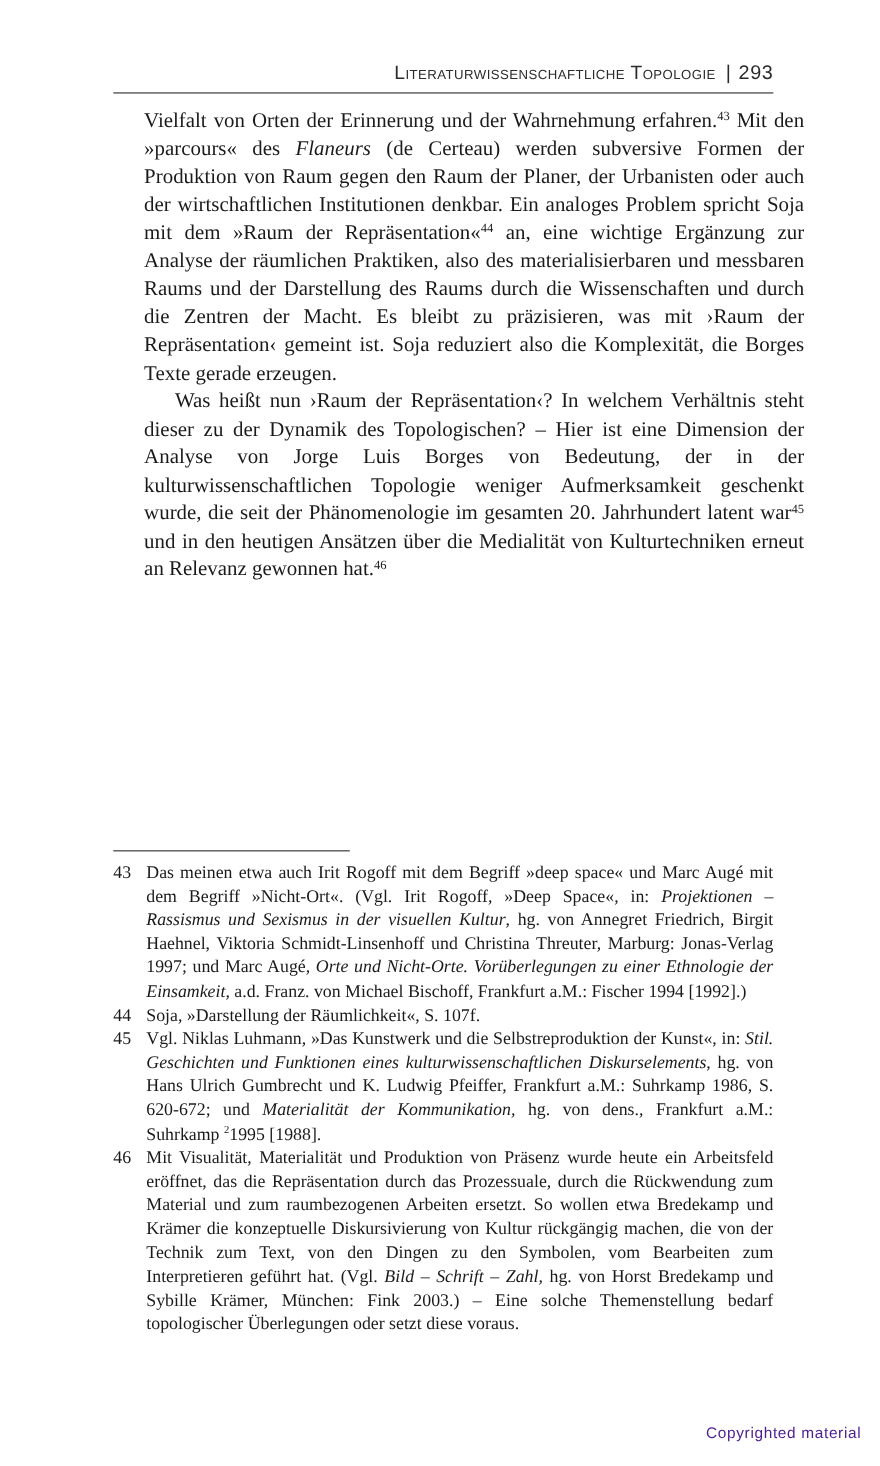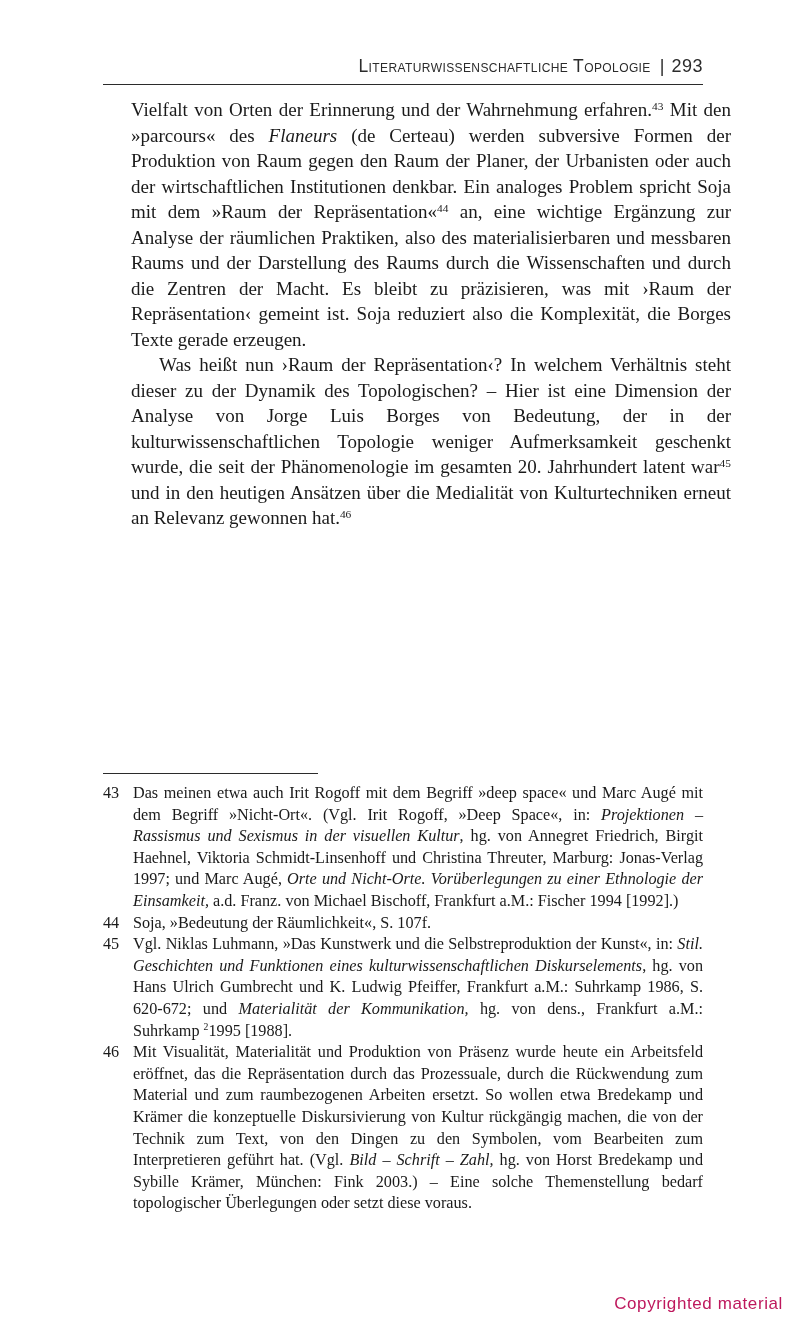--- a/index.html
+++ b/index.html
@@ -75,44 +75,44 @@
     margin-bottom: 9px;
   }
   .footnote { position: relative; padding-left: 30px; }
   .fn-num { position: absolute; left: 0; top: 0; }
 
   
   .watermark {
     position: absolute;
     right: 17px; top: 1294px;
     font-family: "Liberation Sans", sans-serif;
-    font-size: 17px;
+    font-size: 14px;
     letter-spacing: 0.6px;
-    color: #be185d;
+    color: #4c1d95;
   }
 </style>
 </head>
 <body>
 
 <div class="page">
 
   <div class="header">
     <span class="header-title">Literaturwissenschaftliche Topologie</span><span class="header-sep">|</span><span class="header-page">293</span>
   </div>
 
   <div class="body-text">
       <p class="para"><span>Vielfalt von Orten der Erinnerung und der Wahrnehmung erfahren.</span><sup>43</sup><span> Mit den »parcours« des </span><em>Flaneurs</em><span> (de Certeau) werden subversive Formen der Produktion von Raum gegen den Raum der Planer, der Urbanisten oder auch der wirtschaftlichen Institutionen denkbar. Ein analoges Problem spricht Soja mit dem »Raum der Repräsentation«</span><sup>44</sup><span> an, eine wichtige Ergänzung zur Analyse der räumlichen Praktiken, also des materialisierbaren und messbaren Raums und der Darstellung des Raums durch die Wissenschaften und durch die Zentren der Macht. Es bleibt zu präzisieren, was mit ›Raum der Repräsentation‹ gemeint ist. Soja reduziert also die Komplexität, die Borges Texte gerade erzeugen.</span></p>
       <p class="para indent"><span>Was heißt nun ›Raum der Repräsentation‹? In welchem Verhältnis steht dieser zu der Dynamik des Topologischen? – Hier ist eine Dimension der Analyse von Jorge Luis Borges von Bedeutung, der in der kulturwissenschaftlichen Topologie weniger Aufmerksamkeit geschenkt wurde, die seit der Phänomenologie im gesamten 20. Jahrhundert latent war</span><sup>45</sup><span> und in den heutigen Ansätzen über die Medialität von Kulturtechniken erneut an Relevanz gewonnen hat.</span><sup>46</sup></p>
     </div>
 
   <div class="footnotes">
     <div class="fn-rule"></div>
     <div>
         <div class="footnote"><span class="fn-num">43</span><span class="fn-text"><span>Das meinen etwa auch Irit Rogoff mit dem Begriff »deep space« und Marc Augé mit dem Begriff »Nicht-Ort«. (Vgl. Irit Rogoff, »Deep Space«, in: </span><em>Projektionen – Rassismus und Sexismus in der visuellen Kultur</em><span>, hg. von Annegret Friedrich, Birgit Haehnel, Viktoria Schmidt-Linsenhoff und Christina Threuter, Marburg: Jonas-Verlag 1997; und Marc Augé, </span><em>Orte und Nicht-Orte. Vorüberlegungen zu einer Ethnologie der Einsamkeit,</em><span> a.d. Franz. von Michael Bischoff, Frankfurt a.M.: Fischer 1994 [1992].)</span></span></div>
-        <div class="footnote"><span class="fn-num">44</span><span class="fn-text"><span>Soja, »Bedeutung der Räumlichkeit«, S. 107f.</span></span></div>
+        <div class="footnote"><span class="fn-num">44</span><span class="fn-text"><span>Soja, »Darstellung der Räumlichkeit«, S. 107f.</span></span></div>
         <div class="footnote"><span class="fn-num">45</span><span class="fn-text"><span>Vgl. Niklas Luhmann, »Das Kunstwerk und die Selbstreproduktion der Kunst«, in: </span><em>Stil. Geschichten und Funktionen eines kulturwissenschaftlichen Diskurselements</em><span>, hg. von Hans Ulrich Gumbrecht und K. Ludwig Pfeiffer, Frankfurt a.M.: Suhrkamp 1986, S. 620-672; und </span><em>Materialität der Kommunikation,</em><span> hg. von dens., Frankfurt a.M.: Suhrkamp </span><sup>2</sup><span>1995 [1988].</span></span></div>
         <div class="footnote"><span class="fn-num">46</span><span class="fn-text"><span>Mit Visualität, Materialität und Produktion von Präsenz wurde heute ein Arbeitsfeld eröffnet, das die Repräsentation durch das Prozessuale, durch die Rückwendung zum Material und zum raumbezogenen Arbeiten ersetzt. So wollen etwa Bredekamp und Krämer die konzeptuelle Diskursivierung von Kultur rückgängig machen, die von der Technik zum Text, von den Dingen zu den Symbolen, vom Bearbeiten zum Interpretieren geführt hat. (Vgl. </span><em>Bild – Schrift – Zahl,</em><span> hg. von Horst Bredekamp und Sybille Krämer, München: Fink 2003.) – Eine solche Themenstellung bedarf topologischer Überlegungen oder setzt diese voraus.</span></span></div>
       </div>
   </div>
 
   <div class="watermark">Copyrighted material</div>
 
 </div>
 
 </body></html>

